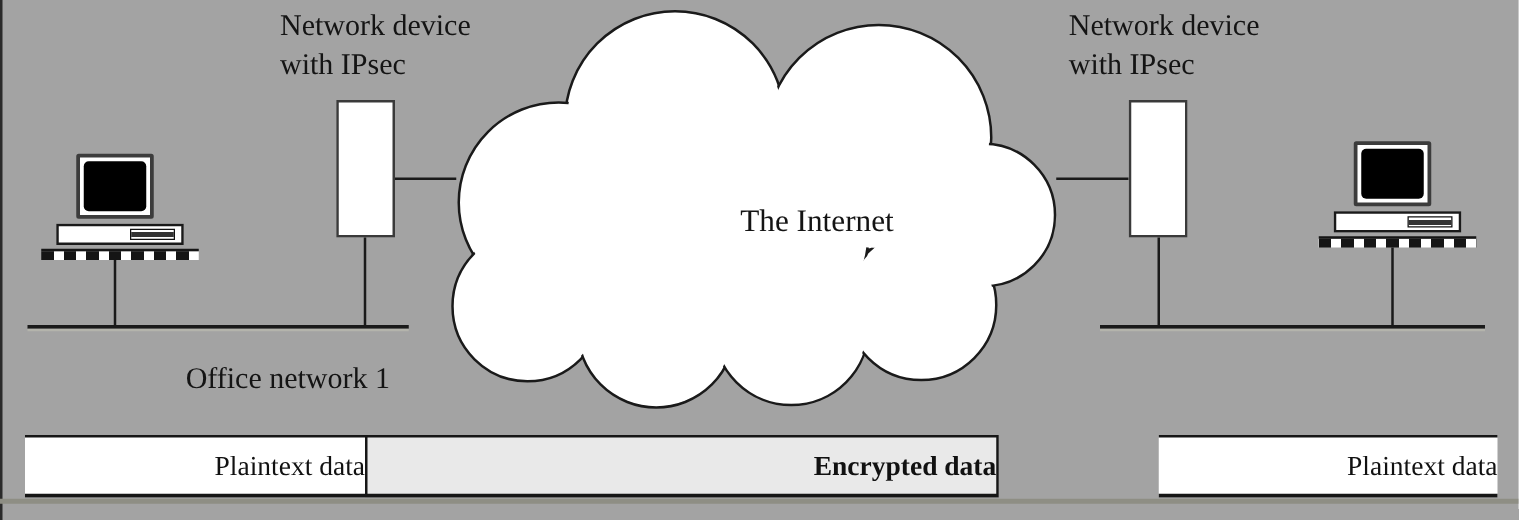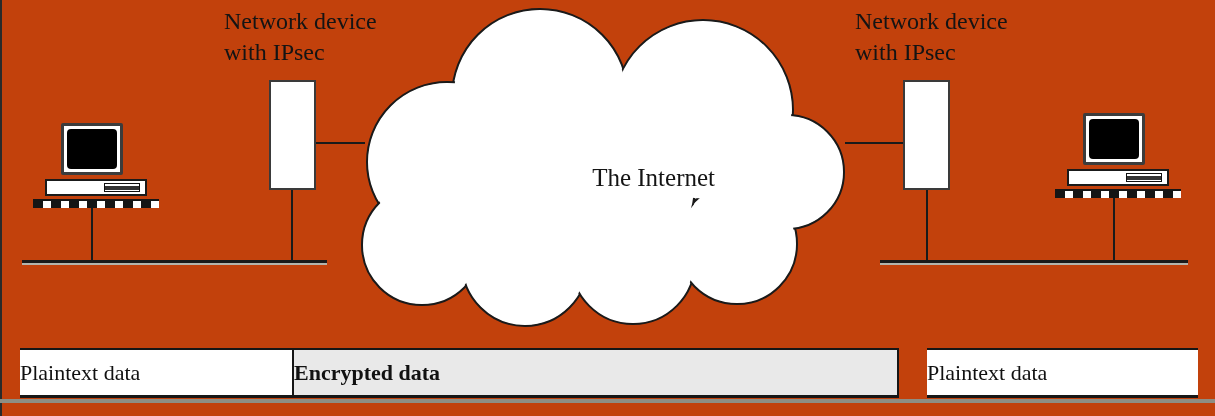--- a/index.html
+++ b/index.html
@@ -1,21 +1,21 @@
 <!DOCTYPE html>
 <html style="--line: #1a1a1a; --device_border: #3a3a3a; --encrypted_fill: #e9e9e9; --bar_shadow: #8e8e84; --bus_shadow: #b4b4ac;"><head>
 <meta charset="utf-8">
 <style>
   :root{
     --line:#1a1a1a; --device_border:#3a3a3a; --encrypted_fill:#e9e9e9;
     --bar_shadow:#8e8e84; --bus_shadow:#b4b4ac;
   }
   html,body{margin:0;padding:0;background:#fff;}
   .stage{
-    position:relative; width:1215px; height:416px; background:#c2410c;
+    position:relative; width:1215px; height:416px; background:#a3a3a3;
     font-family:"Liberation Serif","DejaVu Serif",serif; color:#111; overflow:hidden;
   }
   .hline,.vline{position:absolute; background:var(--line);}
   .label{position:absolute; font-size:24px; line-height:31px; color:#141414; white-space:nowrap;}
   .label.center{text-align:right; white-space:normal;}
   
   .device-rect{
     position:absolute; width:47px; height:110px; box-sizing:border-box;
     border:2px solid var(--device_border); background:#fff;
   }
@@ -30,21 +30,21 @@
     border:1px solid #111; background:linear-gradient(180deg,#fff 0 2px,#333 2px 6px,#fff 6px);}
   .keyboard{position:absolute; left:0; top:76px; width:126px; height:9px; box-sizing:border-box;
     border-top:2px solid #151515; background:
     repeating-linear-gradient(90deg,#151515 0 10px,#ffffff 10px 18px);}
   
   .cloud-svg{position:absolute; left:0; top:0; color:var(--line); pointer-events:none;}
   
   .bar{position:absolute; left:20px; top:348px; width:1178px; height:50px;}
   .bar-seg{position:absolute; top:0; height:50px; box-sizing:border-box;
     border-top:2px solid #161616; border-bottom:3px solid #161616;
-    display:flex; align-items:center; justify-content:flex-start;
+    display:flex; align-items:center; justify-content:flex-end;
     font-size:22px; background:#fff;}
   .bar-seg.encrypted{background:var(--encrypted_fill);
     border-left:2px solid #161616; border-right:2px solid #161616; font-weight:bold;}
   .bar-shadow{position:absolute; left:0; top:399px; width:1215px; height:4px; background:var(--bar_shadow);}
   .bus-shadow{position:absolute; height:2px; background:var(--bus_shadow);}
   .edge-line{position:absolute; left:0; top:0; width:2px; height:416px; background:#2a2a2a;}
 </style>
 </head>
 <body>
 
@@ -71,20 +71,21 @@
 
   <div class="device-rect" style="left:269px; top:80px;"></div>
 
   <div class="vline" style="left:291px; top:190px; width:2px; height:72px;"></div>
 
   <div class="hline" style="left:316px; top:142px; width:49px; height:2px;"></div>
 
   <div class="hline" style="left:22px; top:260px; width:305px; height:3px;"></div>
   <div class="bus-shadow" style="left:22px; top:263px; width:305px;"></div>
 
+  <div class="label center" style="left:72px; top:288px; width:240px;">Office network 1</div>
 
   <svg class="cloud-svg" width="1215" height="416" viewBox="0 0 1215 416">
     <g fill="#ffffff" stroke="currentColor" stroke-width="2">
       <circle cx="540" cy="97" r="88"></circle>
       <circle cx="703" cy="110" r="90"></circle>
       <circle cx="447" cy="162" r="80"></circle>
       <circle cx="422" cy="245" r="60"></circle>
       <circle cx="525" cy="263" r="63"></circle>
       <circle cx="633" cy="262" r="62"></circle>
       <circle cx="737" cy="244" r="60"></circle>
@@ -128,21 +129,21 @@
   <div class="vline" style="left:1113px; top:198px; width:2px; height:64px;"></div>
 
   <div class="hline" style="left:880px; top:260px; width:308px; height:3px;"></div>
   <div class="bus-shadow" style="left:880px; top:263px; width:308px;"></div>
 
 
   <div class="bar">
     <div class="bar-seg" style="left:0; width:272px;">
       <span>Plaintext data</span>
     </div>
-    <div class="bar-seg encrypted" style="left:272px; width:607px;">
+    <div class="bar-seg encrypted" style="left:272px; width:507px;">
       <span>Encrypted data</span>
     </div>
     <div class="bar-seg" style="left:907px; width:271px;">
       <span>Plaintext data</span>
     </div>
   </div>
   <div class="bar-shadow"></div>
 
 </div>
 

